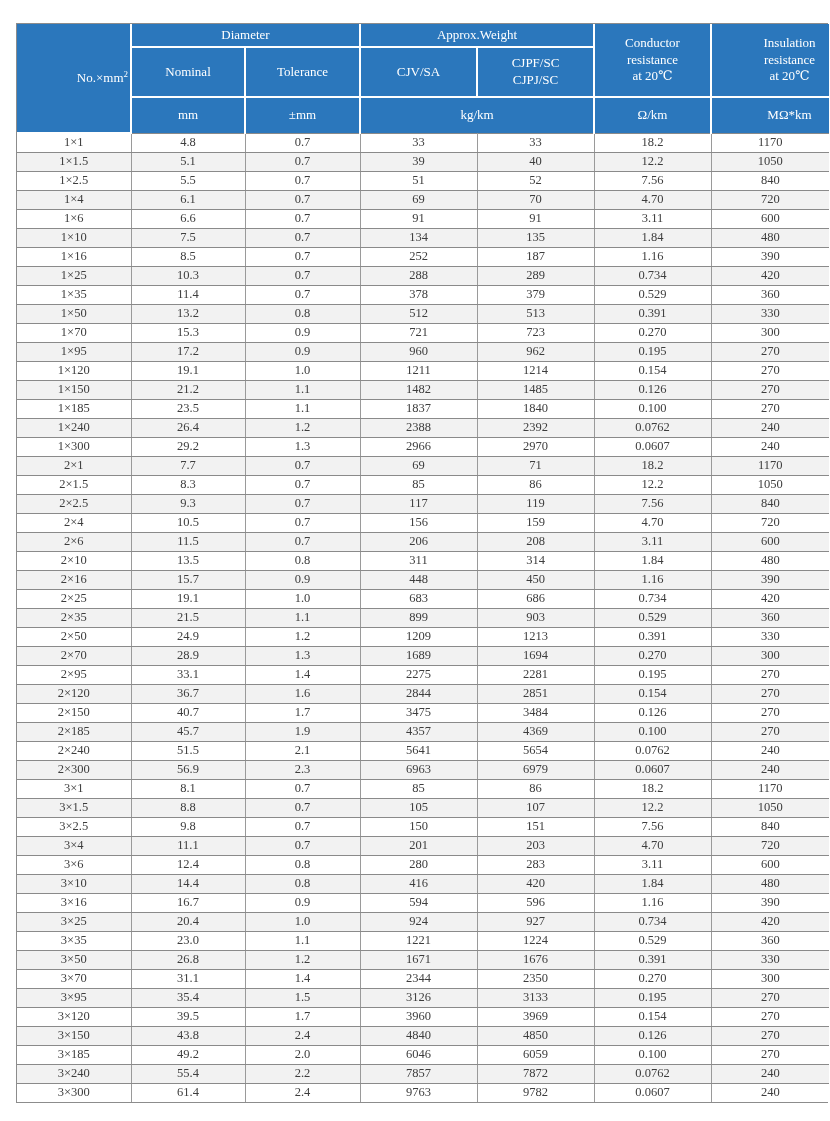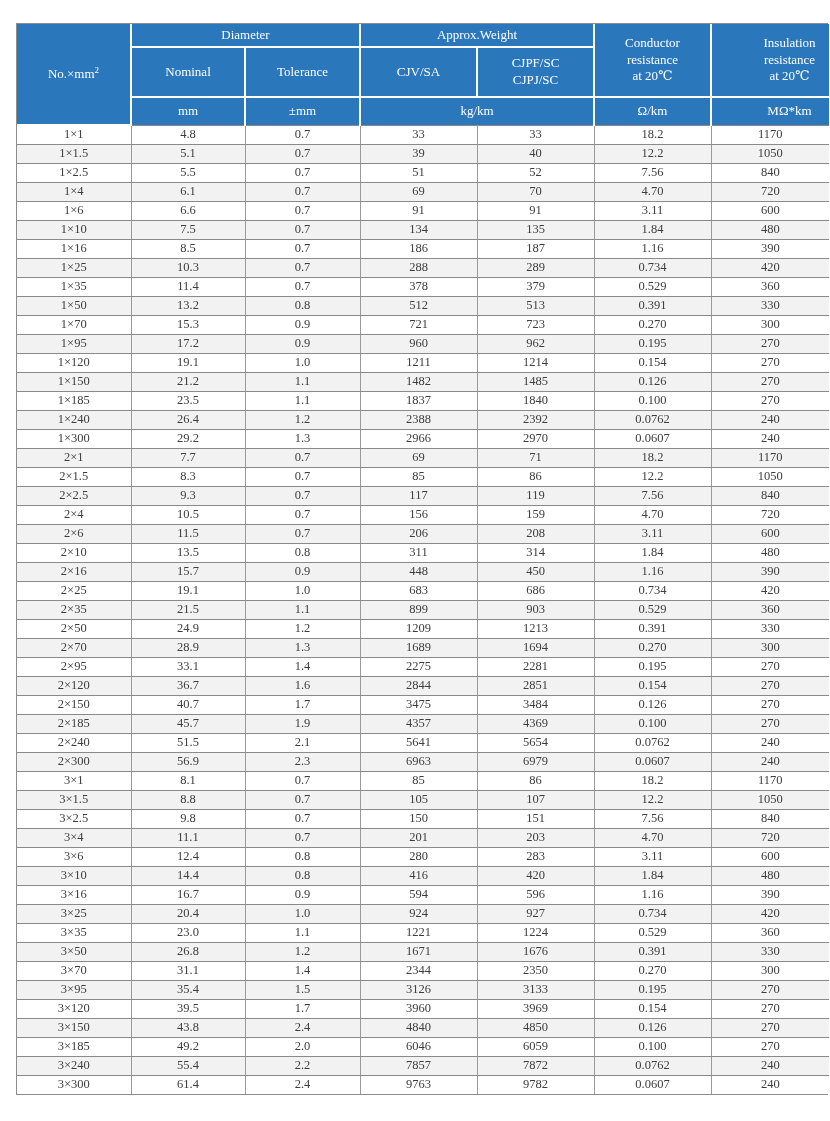--- a/index.html
+++ b/index.html
@@ -25,23 +25,23 @@
   table{
     border-collapse:collapse;width:100%;table-layout:fixed;
   }
   
   thead th{
     background:var(--header-bg);color:var(--header-text);
     font-weight:normal;font-size:13px;text-align:center;vertical-align:middle;
     border:2px solid #ffffff;padding:1px 2px;line-height:1.3;
   }
   thead th.no-t{border-top:none;}
-  thead th.no-l{border-left:none;}
+  thead th.no-l{border-left:none;text-align:right;}
   thead th.no-r{border-right:none;padding-left:40px;}
-  thead tr.units-row th{border-bottom:none;height:28px;margin-left:47px;}
+  thead tr.units-row th{border-bottom:none;height:36px;margin-left:47px;}
   thead tr.hr1 th{height:23px;}
   thead tr.hr2 th{height:50px;}
   thead th sup{font-size:9px;line-height:0;}
   .hline{display:block;text-align:center;}
   
   tbody td{
     height:19px;padding:0 2px;text-align:center;vertical-align:middle;
     font-size:12.5px;color:var(--text);background:var(--row-bg);
     border-top:1px solid var(--border-h);border-bottom:1px solid var(--border-h);
     border-left:1px solid var(--border-v);border-right:1px solid var(--border-v);
@@ -153,21 +153,21 @@
           <td>0.7</td>
           <td>134</td>
           <td>135</td>
           <td>1.84</td>
           <td>480</td>
         </tr>
         <tr>
           <td>1×16</td>
           <td>8.5</td>
           <td>0.7</td>
-          <td>186</td>
+          <td>252</td>
           <td>187</td>
           <td>1.16</td>
           <td>390</td>
         </tr>
         <tr class="stripe">
           <td>1×25</td>
           <td>10.3</td>
           <td>0.7</td>
           <td>288</td>
           <td>289</td>

